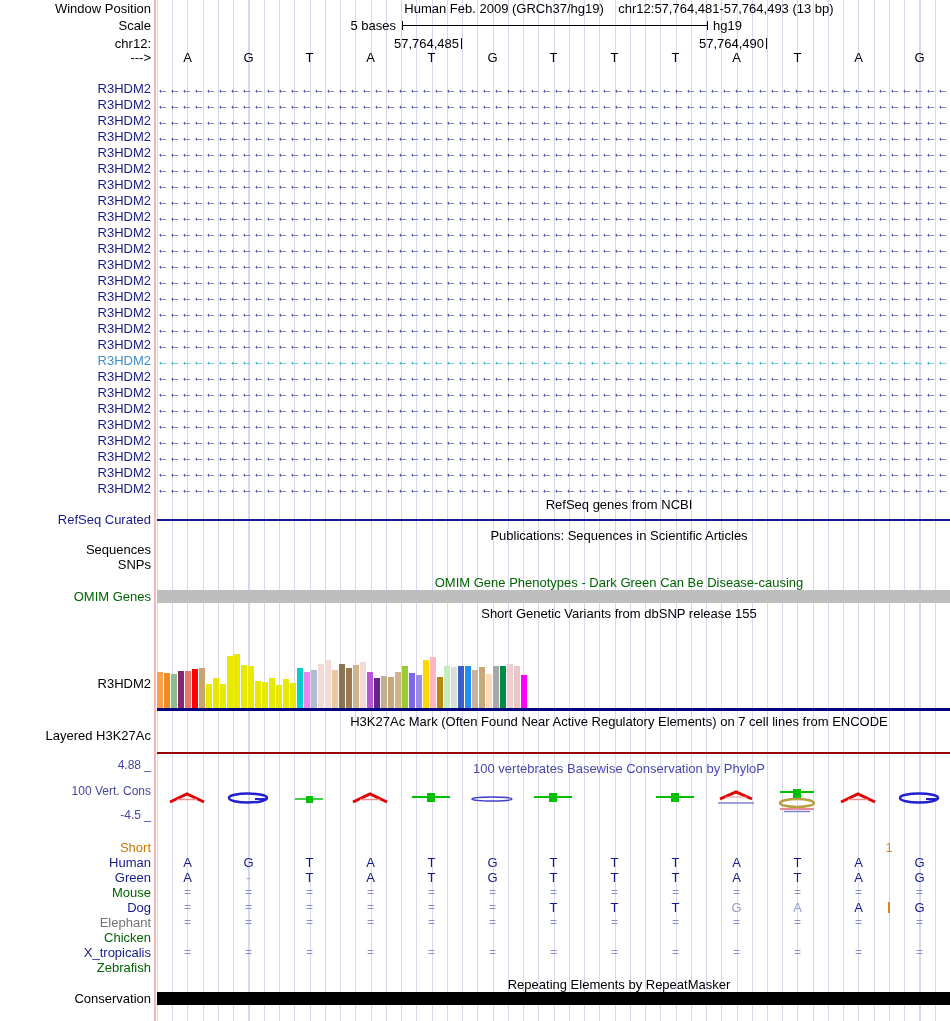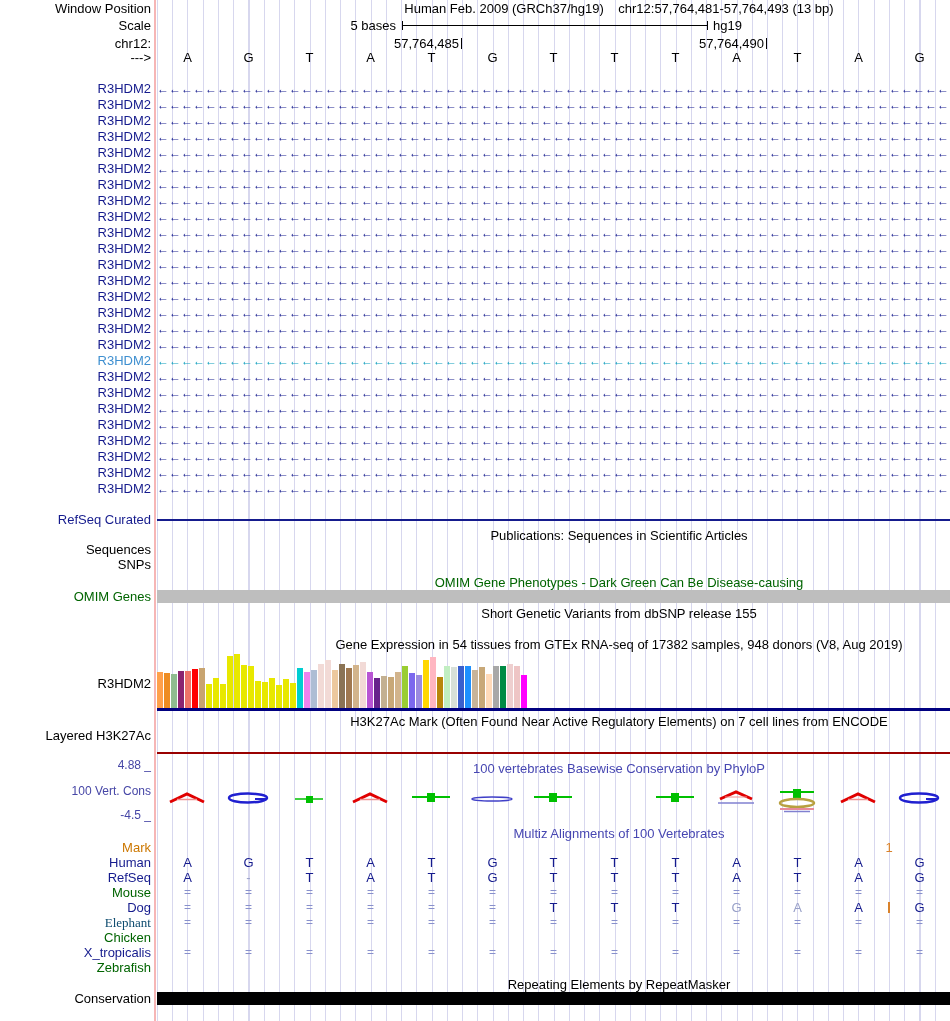--- a/index.html
+++ b/index.html
@@ -182,20 +182,23 @@
       <div class="generow" style="top: 465px;">
         <span class="lbl" style="color: rgb(21, 27, 141);">R3HDM2</span>
         <div class="arrows">←←←←←←←←←←←←←←←←←←←←←←←←←←←←←←←←←←←←←←←←←←←←←←←←←←←←←←←←←←←←←←←←←←←←←←←←←←←←←←←←←←←←←←←←←←←←←←←←←←←←←←←←←←←←←←←←←←←←←←←←←←←←←←←←←←</div>
       </div>
       <div class="generow" style="top: 481px;">
         <span class="lbl" style="color: rgb(21, 27, 141);">R3HDM2</span>
         <div class="arrows">←←←←←←←←←←←←←←←←←←←←←←←←←←←←←←←←←←←←←←←←←←←←←←←←←←←←←←←←←←←←←←←←←←←←←←←←←←←←←←←←←←←←←←←←←←←←←←←←←←←←←←←←←←←←←←←←←←←←←←←←←←←←←←←←←←</div>
       </div>
     </div>
 
+  <div class="row" style="top:497px">
+      <span class="ttl">RefSeq genes from NCBI</span>
+    </div>
   <div class="row" style="top:512px">
       <span class="lbl navy">RefSeq Curated</span>
     </div>
   <div class="hbar" style="left:157px; top:519px; width:793px; height:2px; background:#151b8d;"></div>
 
   <div class="row" style="top:542px">
       <span class="lbl">Sequences</span>
     </div>
   <div class="row" style="top:528px">
       <span class="ttl">Publications: Sequences in Scientific Articles</span>
@@ -209,23 +212,20 @@
     </div>
   <div class="hbar" style="left:157px; top:590px; width:793px; height:13px; background:#bebebe;"></div>
   <div class="row" style="top:590px; height:13px; line-height:13px;">
       <span class="lbl dkgreen">OMIM Genes</span>
     </div>
 
   <div class="row" style="top:606px">
       <span class="ttl">Short Genetic Variants from dbSNP release 155</span>
     </div>
 
-  <div class="row" style="top:637px">
-      <span class="ttl">Gene Expression in 54 tissues from GTEx RNA-seq of 17382 samples, 948 donors (V8, Aug 2019)</span>
-    </div>
   <div id="gtex-bars">
       <div class="bar" style="height: 36px; background: rgb(255, 160, 75);"></div>
       <div class="bar" style="height: 35px; background: rgb(238, 140, 34);"></div>
       <div class="bar" style="height: 34px; background: rgb(143, 188, 143);"></div>
       <div class="bar" style="height: 37px; background: rgb(139, 37, 112);"></div>
       <div class="bar" style="height: 37px; background: rgb(238, 115, 104);"></div>
       <div class="bar" style="height: 39px; background: rgb(255, 0, 0);"></div>
       <div class="bar" style="height: 40px; background: rgb(200, 164, 112);"></div>
       <div class="bar" style="height: 24px; background: rgb(232, 232, 0);"></div>
       <div class="bar" style="height: 30px; background: rgb(232, 232, 0);"></div>
@@ -294,46 +294,43 @@
       <span class="ttl titleblue">100 vertebrates Basewise Conservation by PhyloP</span>
     </div>
   <div class="row" style="top:784px">
       <span class="lbl scorelbl">100 Vert. Cons</span>
     </div>
   <div id="cons-logos"></div>
   <div class="row" style="top:808px">
       <span class="lbl scorelbl">-4.5 _</span>
     </div>
 
-  <div class="row" style="top:826px">
-      <span class="ttl titleblue">Multiz Alignments of 100 Vertebrates</span>
-    </div>
   <div id="multiz-rows">
       <div class="row" style="top: 840px;">
-        <span class="lbl" style="color: rgb(204, 119, 0);">Mark</span>
+        <span class="lbl" style="color: rgb(204, 119, 0);">Short</span>
         <span style="position: absolute; left: 879px; width: 20px; text-align: center; color: rgb(217, 130, 43);">1</span>
       </div>
       <div class="row" style="top: 855px;">
         <span class="lbl" style="color: rgb(21, 27, 141);">Human</span>
         <span class="basecell" style="left: 157px; color: rgb(21, 27, 141);">A</span>
         <span class="basecell" style="left: 218px; color: rgb(21, 27, 141);">G</span>
         <span class="basecell" style="left: 279px; color: rgb(21, 27, 141);">T</span>
         <span class="basecell" style="left: 340px; color: rgb(21, 27, 141);">A</span>
         <span class="basecell" style="left: 401px; color: rgb(21, 27, 141);">T</span>
         <span class="basecell" style="left: 462px; color: rgb(21, 27, 141);">G</span>
         <span class="basecell" style="left: 523px; color: rgb(21, 27, 141);">T</span>
         <span class="basecell" style="left: 584px; color: rgb(21, 27, 141);">T</span>
         <span class="basecell" style="left: 645px; color: rgb(21, 27, 141);">T</span>
         <span class="basecell" style="left: 706px; color: rgb(21, 27, 141);">A</span>
         <span class="basecell" style="left: 767px; color: rgb(21, 27, 141);">T</span>
         <span class="basecell" style="left: 828px; color: rgb(21, 27, 141);">A</span>
         <span class="basecell" style="left: 889px; color: rgb(21, 27, 141);">G</span>
       </div>
       <div class="row" style="top: 870px;">
-        <span class="lbl" style="color: rgb(21, 27, 141);">RefSeq</span>
+        <span class="lbl" style="color: rgb(21, 27, 141);">Green</span>
         <span class="basecell" style="left: 157px; color: rgb(21, 27, 141);">A</span>
         <span class="basecell lt" style="left: 218px;">-</span>
         <span class="basecell" style="left: 279px; color: rgb(21, 27, 141);">T</span>
         <span class="basecell" style="left: 340px; color: rgb(21, 27, 141);">A</span>
         <span class="basecell" style="left: 401px; color: rgb(21, 27, 141);">T</span>
         <span class="basecell" style="left: 462px; color: rgb(21, 27, 141);">G</span>
         <span class="basecell" style="left: 523px; color: rgb(21, 27, 141);">T</span>
         <span class="basecell" style="left: 584px; color: rgb(21, 27, 141);">T</span>
         <span class="basecell" style="left: 645px; color: rgb(21, 27, 141);">T</span>
         <span class="basecell" style="left: 706px; color: rgb(21, 27, 141);">A</span>
@@ -368,21 +365,21 @@
         <span class="basecell" style="left: 523px; color: rgb(21, 27, 141);">T</span>
         <span class="basecell" style="left: 584px; color: rgb(21, 27, 141);">T</span>
         <span class="basecell" style="left: 645px; color: rgb(21, 27, 141);">T</span>
         <span class="basecell lt" style="left: 706px;">G</span>
         <span class="basecell lt" style="left: 767px;">A</span>
         <span class="basecell" style="left: 828px; color: rgb(21, 27, 141);">A</span>
         <span class="basecell" style="left: 889px; color: rgb(21, 27, 141);">G</span>
         <div class="gaptick" style="left: 888px; top: 2px;"></div>
       </div>
       <div class="row" style="top: 915px;">
-        <span class="lbl" style="color: #0c4a6e; font-family: Liberation Serif, serif;">Elephant</span>
+        <span class="lbl" style="color: #737373;">Elephant</span>
         <span class="basecell eq" style="left: 157px;">=</span>
         <span class="basecell eq" style="left: 218px;">=</span>
         <span class="basecell eq" style="left: 279px;">=</span>
         <span class="basecell eq" style="left: 340px;">=</span>
         <span class="basecell eq" style="left: 401px;">=</span>
         <span class="basecell eq" style="left: 462px;">=</span>
         <span class="basecell eq" style="left: 523px;">=</span>
         <span class="basecell eq" style="left: 584px;">=</span>
         <span class="basecell eq" style="left: 645px;">=</span>
         <span class="basecell eq" style="left: 706px;">=</span>

